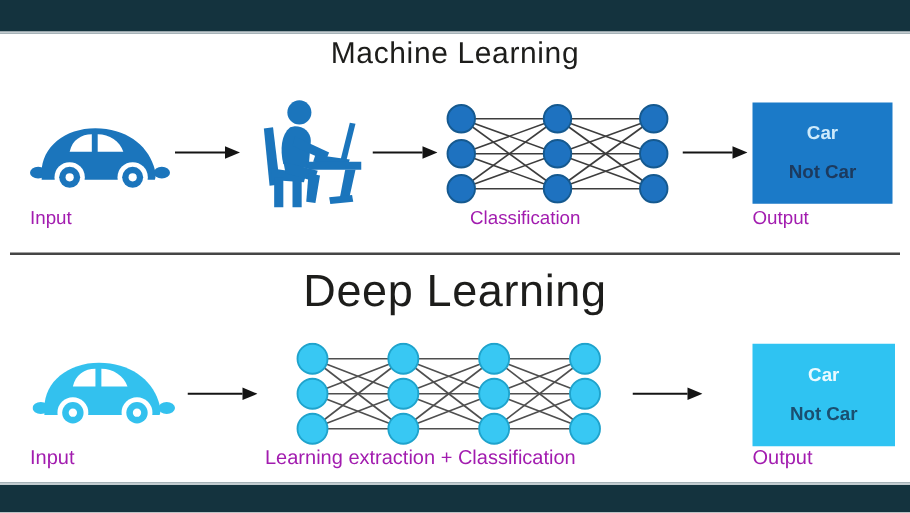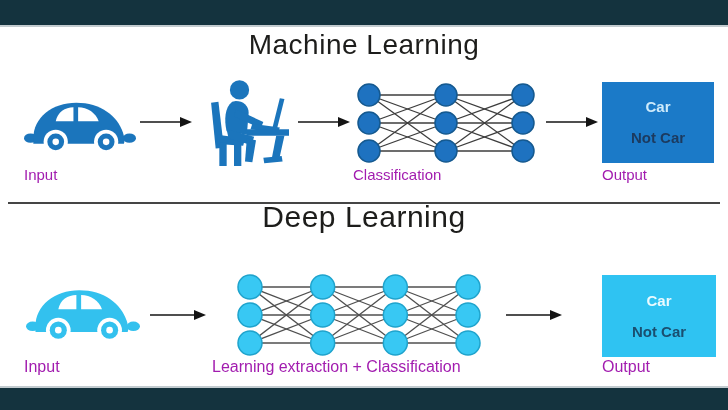--- a/index.html
+++ b/index.html
@@ -7,22 +7,22 @@
     position:relative;width:728px;height:410px;background:#ffffff;
     font-family:"Liberation Sans",sans-serif;overflow:hidden;margin:0 auto;
   }
   .bar{position:absolute;left:0;width:728px;}
   .bar-top{top:0;height:25px;border-bottom:2px solid #c2cbcf;}
   .bar-bottom{top:386px;height:24px;border-top:2px solid #c2cbcf;}
   .section-title{
     position:absolute;left:0;width:728px;text-align:center;
     color:#1d1d1b;font-weight:400;letter-spacing:0.5px;
   }
-  .title-ml{top:29px;font-size:28px;}
-  .title-dl{top:200px;font-size:30px;}
+  .title-ml{top:29px;font-size:24px;}
+  .title-dl{top:212px;font-size:36px;}
   .divider{position:absolute;top:202px;left:8px;width:712px;height:0;border-top:2px solid #454545;}
   .abs{position:absolute;}
   .flow-label{
     position:absolute;color:#a21caf;
     font-weight:400;font-size:15px;white-space:nowrap;
   }
   .flow-label.big{font-size:16px;}
   .output-box{
     position:absolute;display:flex;flex-direction:column;align-items:center;
     justify-content:center;gap:13px;font-size:15px;font-weight:700;line-height:1.2;
@@ -114,21 +114,21 @@
     <line x1="0" y1="7" x2="40" y2="7" stroke="currentColor" stroke-width="1.6"></line>
     <polygon points="40,2 52,7 40,12" fill="currentColor"></polygon>
   </svg>
 
   <div class="output-box" style="left: 602px; top: 82px; width: 112px; height: 81px; background-color: rgb(27, 122, 200);">
     <span style="color: rgb(205, 234, 251);">Car</span>
     <span style="color: rgb(28, 58, 94);">Not Car</span>
   </div>
 
   <div class="flow-label" style="left:24px;top:166px;width:112px;">Input</div>
-  <div class="flow-label" style="left:353px;top:166px;width:160px;">Classification</div>
+  <div class="flow-label" style="left:376px;top:166px;width:160px;">Classification</div>
   <div class="flow-label" style="left:602px;top:166px;width:112px;">Output</div>
 
   <div class="divider"></div>
 
   <div class="section-title title-dl">Deep Learning</div>
 
   <svg class="abs" style="left: 26px; top: 281px; color: rgb(51, 193, 238);" width="114" height="66" viewBox="0 0 120 66">
     <ellipse cx="7" cy="46" rx="7" ry="5" fill="currentColor"></ellipse>
     <ellipse cx="113" cy="46" rx="7" ry="5" fill="currentColor"></ellipse>
     <path d="M10,52 L10,46 C10,24 30,8 56,8 C82,8 100,22 106,40 C108,46 108,50 107,52 Z" fill="currentColor"></path>

